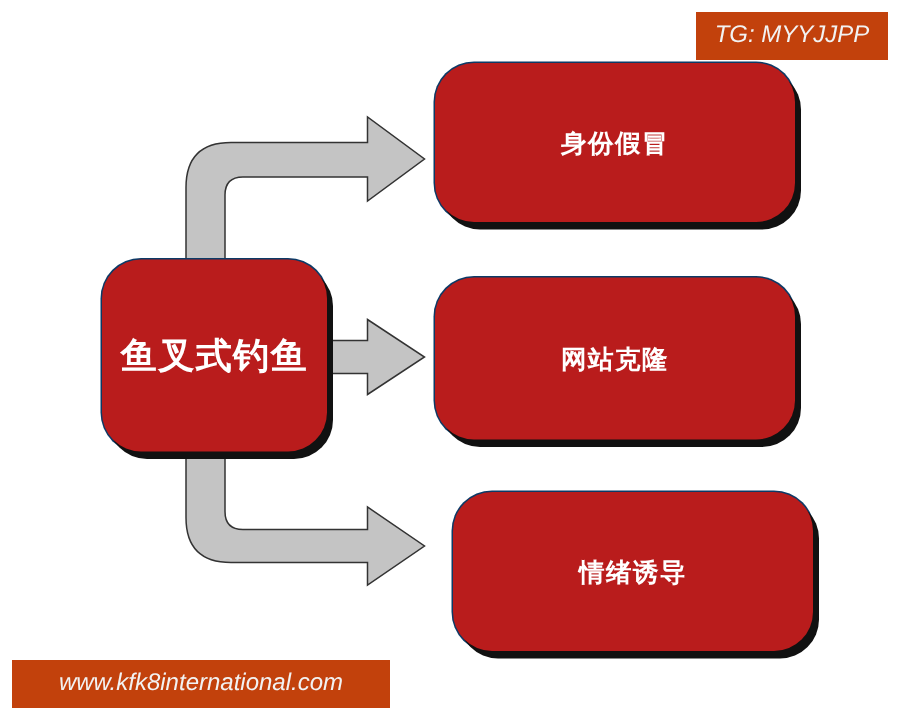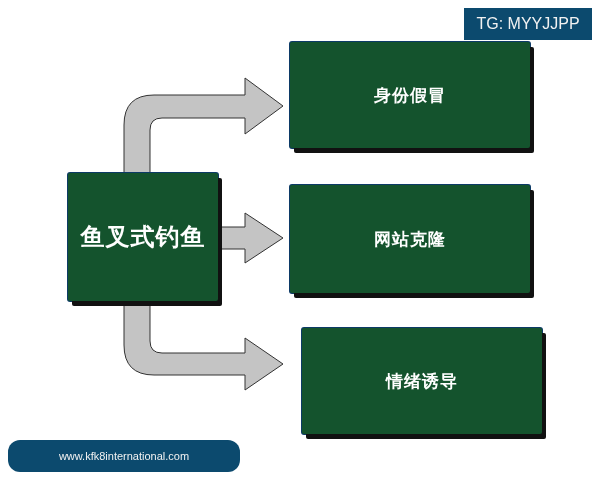--- a/index.html
+++ b/index.html
@@ -3,41 +3,41 @@
   <meta charset="utf-8">
   <style>
     html, body { margin: 0; padding: 0; }
     body {
       width: 600px; height: 480px; position: relative; overflow: hidden;
       background: #ffffff;
       font-family: "DejaVu Sans", sans-serif;
     }
     .box {
       position: absolute;
-      background: #14532d;
-      border-radius: 2px;
+      background: #b91c1c;
+      border-radius: 26px;
       box-shadow: 4px 5px 0 #111111, 0 0 0 1px #0c3a66;
       display: flex; align-items: center; justify-content: center;
       color: #ffffff; font-weight: bold;
     }
     .box .label { letter-spacing: 1px; }
     #src { left: 68px; top: 173px; width: 150px; height: 128px; }
     #src .label { font-size: 24px; }
     #t1 { left: 290px; top: 42px; width: 240px; height: 106px; }
     #t2 { left: 290px; top: 185px; width: 240px; height: 108px; }
     #t3 { left: 290px; top: 328px; width: 240px; height: 106px; margin-left: 12px; }
     .box.target .label { font-size: 17px; }
     svg.arrows { position: absolute; left: 0; top: 0; }
     .wm {
-      position: absolute; background: #0c4a6e; color: #f2f2f2;
+      position: absolute; background: #c2410c; color: #f2f2f2;
       font-family: "Liberation Sans", sans-serif;
-      display: flex; align-items: center; justify-content: center;
+      display: flex; align-items: center; justify-content: center; font-style: italic;
     }
     #wm-tg { left: 464px; top: 8px; width: 128px; height: 32px; font-size: 16px; }
-    #wm-url { left: 8px; top: 440px; width: 232px; height: 32px; font-size: 11px; border-radius: 12px; }
+    #wm-url { left: 8px; top: 440px; width: 252px; height: 32px; font-size: 16px; }
   </style>
 </head>
 <body>
 
 <svg class="arrows" width="600" height="480">
 
   <path d="M124,173 L124,125 Q124,95 154,95 L245,95 L245,78 L283,106 L245,134 L245,118 L162,118 Q150,118 150,130 L150,173 Z" fill="#c4c4c4" stroke="#333333" stroke-width="1"></path>
 
   <path d="M218,227 L245,227 L245,213 L283,238 L245,263 L245,249 L218,249 Z" fill="#c4c4c4" stroke="#333333" stroke-width="1"></path>
 

